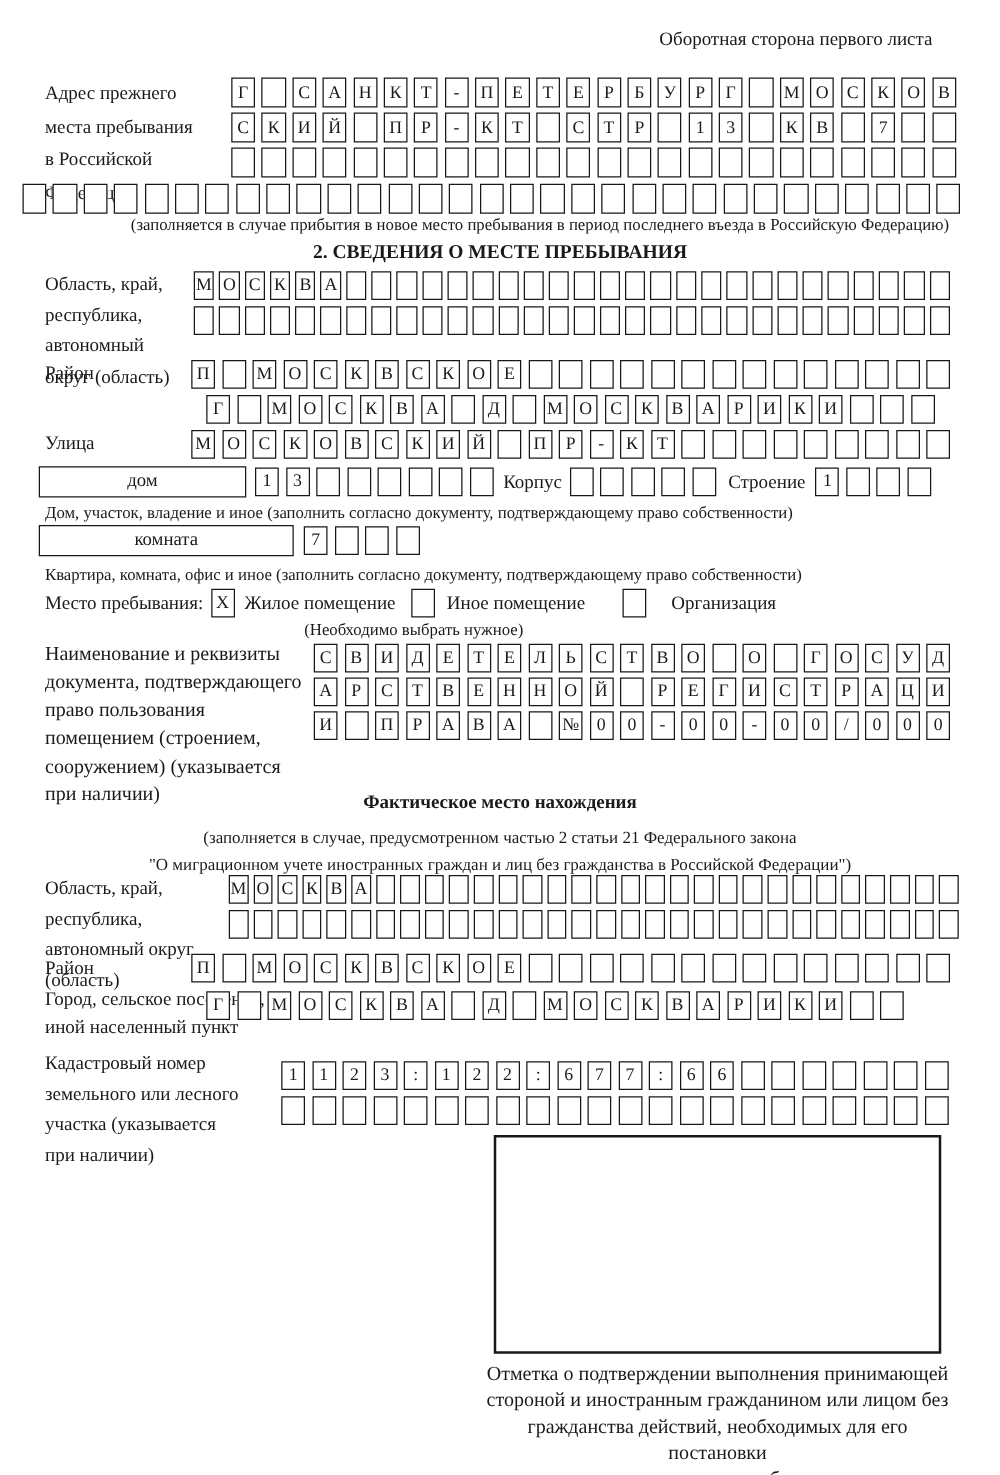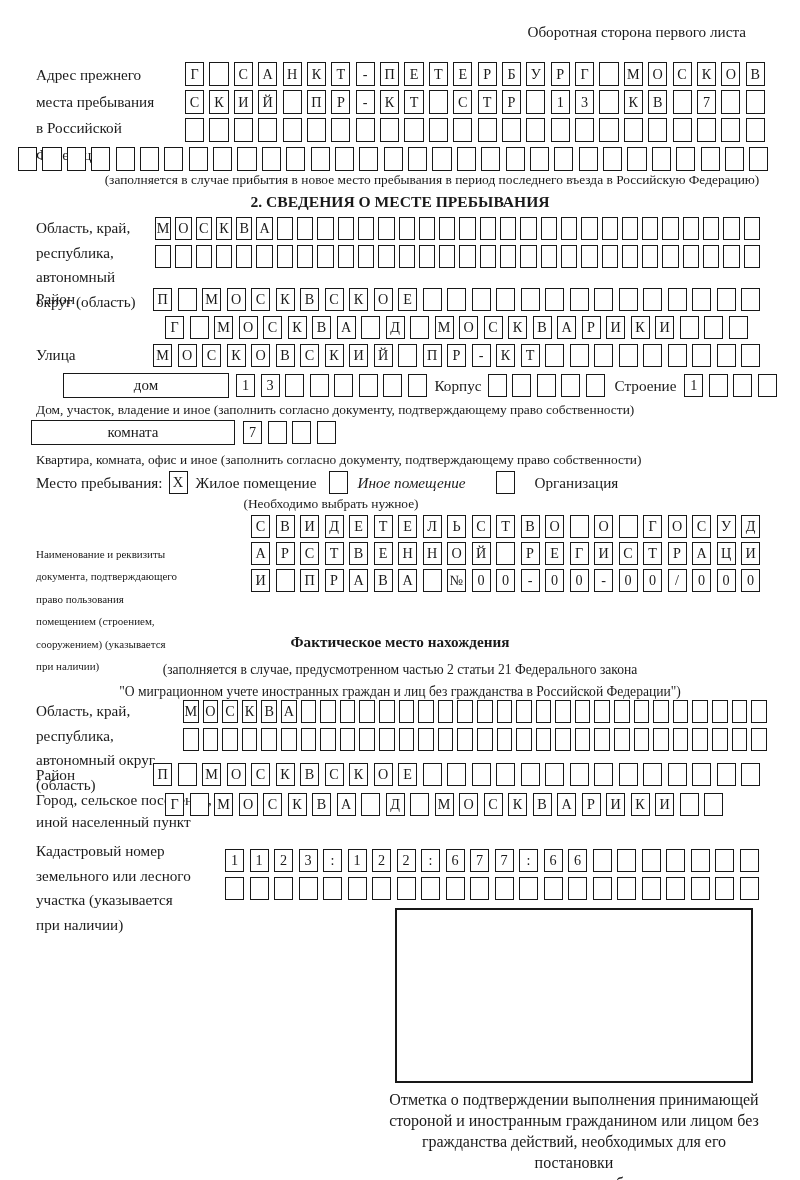--- a/index.html
+++ b/index.html
@@ -2,21 +2,21 @@
 <html><head>
 <meta charset="utf-8">
 <style>
   html,body{margin:0;padding:0;background:#fff;}
   .page{position:relative;width:800px;height:1180px;background:#fff;overflow:hidden;
         font-family:"Liberation Serif","DejaVu Serif",serif;color:#1a1a1a;}
   .abs{position:absolute;}
   .lbl{font-size:15.2px;line-height:26.5px;white-space:pre-line;}
   .lbl-tight{font-size:15.2px;line-height:24.5px;white-space:pre-line;}
   .lbl-city{font-size:15.2px;line-height:21.5px;white-space:pre-line;}
-  .lbl-doc{font-size:11px;line-height:22.4px;white-space:pre-line;margin-top:30px;}
+  .lbl-doc{font-size:16px;line-height:22.4px;white-space:pre-line;}
   .cap{font-size:13.4px;white-space:pre-line;}
   .center{left:0;width:800px;text-align:center;}
   .bold{font-weight:bold;}
   .cells{display:flex;}
   .cell{box-sizing:border-box;border:1.6px solid #181818;height:23px;flex:0 0 auto;
         display:flex;align-items:center;justify-content:center;
         font-size:14.2px;background:#fff;}
   .cells-lg{gap:5.2px;} .cells-lg .cell{width:19.2px;height:24px;}
   .cells-sm{gap:4px;}   .cells-sm .cell{width:16.3px;}
   .cells-sm2{gap:4px;}  .cells-sm2 .cell{width:15.6px;}
@@ -303,21 +303,21 @@
       <span class="cell"></span>
       <span class="cell"></span>
       <span class="cell"></span>
       <span class="cell"></span>
       <span class="cell"></span>
       <span class="cell"></span>
       <span class="cell"></span>
     </div>
 
   <div class="abs rowflex" style="left:31px;top:373px;">
-    <div class="named-box" style="width:166px;margin-left:32px;">дом</div>
+    <div class="named-box" style="width:166px;">дом</div>
     <div class="cells cells-md" style="margin-left:7px;">
         <span class="cell">1</span>
         <span class="cell">3</span>
         <span class="cell"></span>
         <span class="cell"></span>
         <span class="cell"></span>
         <span class="cell"></span>
         <span class="cell"></span>
         <span class="cell"></span>
       </div>
@@ -348,21 +348,21 @@
         <span class="cell"></span>
       </div>
   </div>
   <div class="abs cap" style="left:36px;top:452px;">Квартира, комната, офис и иное (заполнить согласно документу, подтверждающему право собственности)</div>
 
   <div class="abs rowflex" style="left:36px;top:471px;">
     <div class="opt-label">Место пребывания:</div>
     <div class="check" style="margin-left:6px;">X</div>
     <div class="opt-label" style="margin-left:8px;">Жилое помещение</div>
     <div class="check" style="margin-left:13px;"></div>
-    <div class="opt-label" style="margin-left:9px;font-style:italic;">Иное помещение</div>
+    <div class="opt-label" style="margin-left:9px;">Иное помещение</div>
     <div class="check" style="margin-left:30px;"></div>
     <div class="opt-label" style="margin-left:20px;">Организация</div>
   </div>
   <div class="abs cap" style="left:36px;top:496px;width:590px;text-align:center;">(Необходимо выбрать нужное)</div>
 
   <div class="abs lbl-doc" style="left:36px;top:513px;">Наименование и реквизиты
 документа, подтверждающего
 право пользования
 помещением (строением,
 сооружением) (указывается

